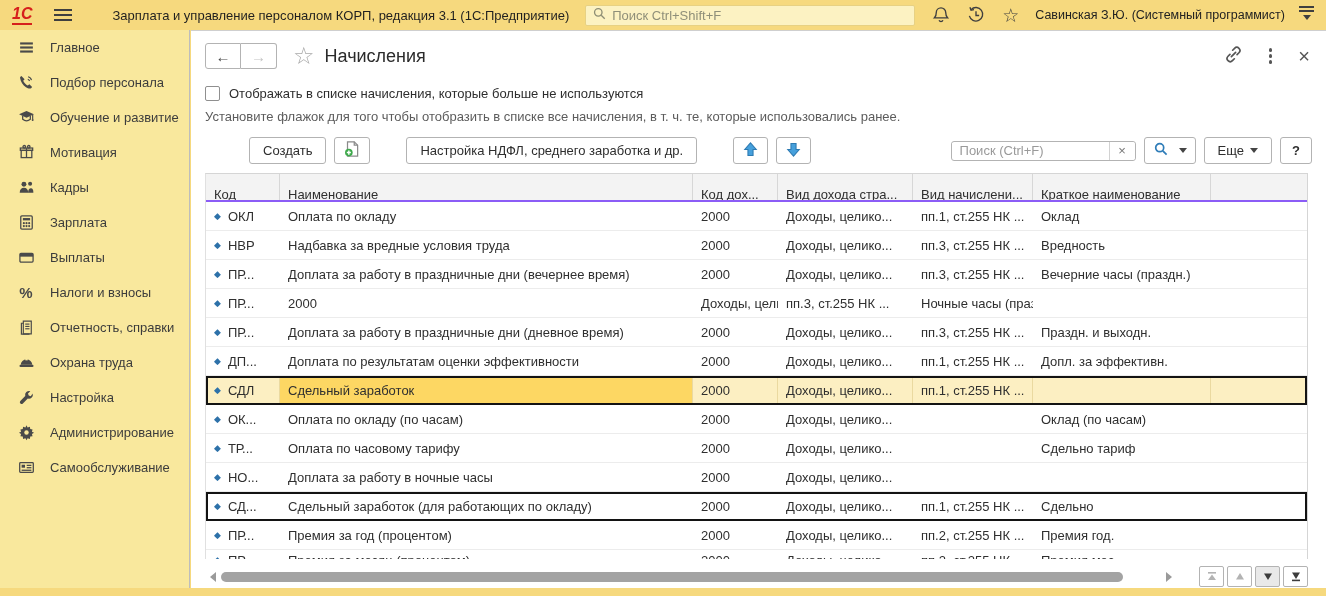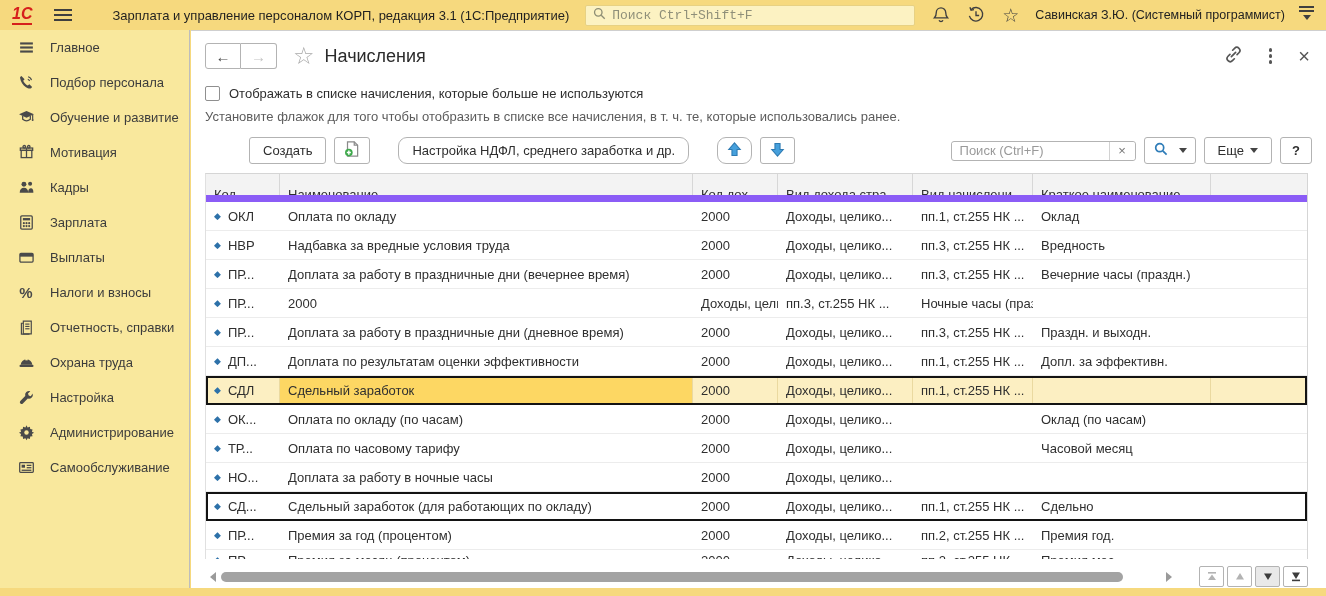--- a/index.html
+++ b/index.html
@@ -12,21 +12,21 @@
   }
   
   .tb { height:30px; display:flex; align-items:center; padding:0 12px; background:#f6d97e; }
   .logo { color:#d6201c; font-weight:700; font-size:16px; font-style:italic; line-height:1;
           border-bottom:2px solid #d6201c; padding-bottom:1px; margin-right:22px; }
   .burger { width:18px; display:flex; flex-direction:column; gap:3px; margin-right:40px; cursor:pointer; }
   .burger i { display:block; height:2px; background:#3f3f3f; }
   .tb-title { font-size:13px; color:#1f1f1f; white-space:nowrap; }
   .tb-search { margin-left:auto; width:330px; height:21px; background:#fcf2c2; border:1px solid #e7d183;
                border-radius:2px; display:flex; align-items:center; padding:0 6px; gap:5px; }
-  .tb-search input { border:none; outline:none; background:transparent; width:100%; font-family:Liberation Mono, monospace;
+  .tb-search input { border:none; outline:none; background:transparent; width:100%; font-family:Liberation Sans, sans-serif;
                      font-size:13px; color:#333; }
   .tb-search input::placeholder { color:#8f8f79; }
   .tb-ic { margin-left:17px; display:flex; align-items:center; cursor:pointer; line-height:1; }
   .star-ch { font-size:19px; color:#3f3f3f; }
   .tb-user { margin:0 14px 0 16px; font-size:12.5px; color:#222; white-space:nowrap; }
   .svc { display:flex; flex-direction:column; align-items:center; gap:2px; cursor:pointer; }
   .svc i { display:block; width:15px; height:2px; background:#3f3f3f; }
   .svc b { width:0; height:0; border:4px solid transparent; border-top:5px solid #3f3f3f; margin-top:1px; }
   
   .sb { position:absolute; top:30px; left:0; width:190px; bottom:8px; background:#f9e89d;
@@ -53,37 +53,37 @@
   .cbrow { display:flex; align-items:center; gap:9px; margin:12px 14px 0; }
   .cb { width:15px; height:15px; border:1px solid #8f8f8f; border-radius:2px; background:#fff; cursor:pointer; }
   .cb-lb { color:#2e2e2e; }
   .hint { margin:8px 14px 0; color:#5c5c5c; }
   
   .tlb { display:flex; align-items:center; margin:13px 14px 9px;padding-left:44px; }
   .btn { height:27px; border:1px solid #b3b3b3; border-radius:3px; background:#fff; color:#2e2e2e;
          display:inline-flex; align-items:center; justify-content:center; padding:0 13px; cursor:pointer;
          font-family:inherit; font-size:13px; white-space:nowrap; }
   .btn-ic { padding:0 8px; }
-  .gap8 { margin-left:8px; } .gap20 { margin-left:28px;border-radius:9px; }
+  .gap8 { margin-left:8px; } .gap20 { margin-left:36px; }
   .caret { width:0; height:0; border:4px solid transparent; border-top:5px solid #444; margin:4px 0 0 6px; }
   .tb-right { margin-left:auto; display:flex; align-items:center; }
   .search-wrap { display:flex; align-items:center; height:20px; border:1px solid #b3b3b3; border-radius:3px;
                  background:#fff; width:185px; }
   .s-input { flex:1; border:none; outline:none; padding:0 8px; font-family:inherit; font-size:13px; min-width:0; }
   .s-input::placeholder { color:#9a9a9a; }
   .s-clear { width:26px; height:100%; border:none; border-left:1px solid #d2d2d2; background:#fff;
              color:#777; font-size:13px; cursor:pointer; border-radius:0 3px 3px 0; }
   .mag-btn { display:inline-flex; align-items:center; gap:4px; }
   .help-btn { font-weight:700; width:32px; padding:0; }
   
   .tbl { margin:0 14px; width:1103px; border-left:1px solid #e0e0e0; border-right:1px solid #d5d5d5;
          border-top:1px solid #d5d5d5; }
   .t-row { display:grid; grid-template-columns:74px 413px 85px 135px 120px 178px 96px; height:29px;
            align-items:center; border-bottom:1px solid #ececec; overflow:hidden; cursor:pointer; }
-  .t-head { background:#f3f3f3; height:28px; border-bottom:7px solid #8b5cf6; color:#3d3d3d; cursor:default; }
+  .t-head { background:#f3f3f3; height:28px; border-bottom:2px solid #8b5cf6; color:#3d3d3d; cursor:default; }
   .t-head .t-cell { border-right:1px solid #d7d7d7; height:100%; display:flex; align-items:center; }
   .t-head .t-cell:last-child { border-right:none;margin-top:40px; }
   .t-cell { padding:0 8px; white-space:nowrap; overflow:hidden; color:#2f2f2f; }
   .c-code { display:flex; align-items:center; gap:7px; }
   .diamond { color:#2d71a9; font-size:9px; line-height:1; }
   .sel { background:#fcefc2; outline:2px solid #131313; outline-offset:-2px; }
   .sel .t-cell { height:100%; display:flex; align-items:center; border-right:1px solid #ead9a0; }
   .sel .t-cell:last-child { border-right:none; }
   .sel .c-name { background:#fdd763; }
   .marked { outline:2px solid #131313; outline-offset:-2px; }
@@ -463,21 +463,21 @@
         </div>
         <div class="t-row">
           <div class="t-cell c-code">
             <span class="diamond">◆</span>
             <span>ТР...</span>
           </div>
           <div class="t-cell c-name">Оплата по часовому тарифу</div>
           <div class="t-cell c-inc">2000</div>
           <div class="t-cell c-kind">Доходы, целико...</div>
           <div class="t-cell c-acc"></div>
-          <div class="t-cell c-short">Часовой месяц</div>
+          <div class="t-cell c-short">Сдельно тариф</div>
           <div class="t-cell c-desc"></div>
         </div>
         <div class="t-row">
           <div class="t-cell c-code">
             <span class="diamond">◆</span>
             <span>НО...</span>
           </div>
           <div class="t-cell c-name">Доплата за работу в ночные часы</div>
           <div class="t-cell c-inc">2000</div>
           <div class="t-cell c-kind">Доходы, целико...</div>

